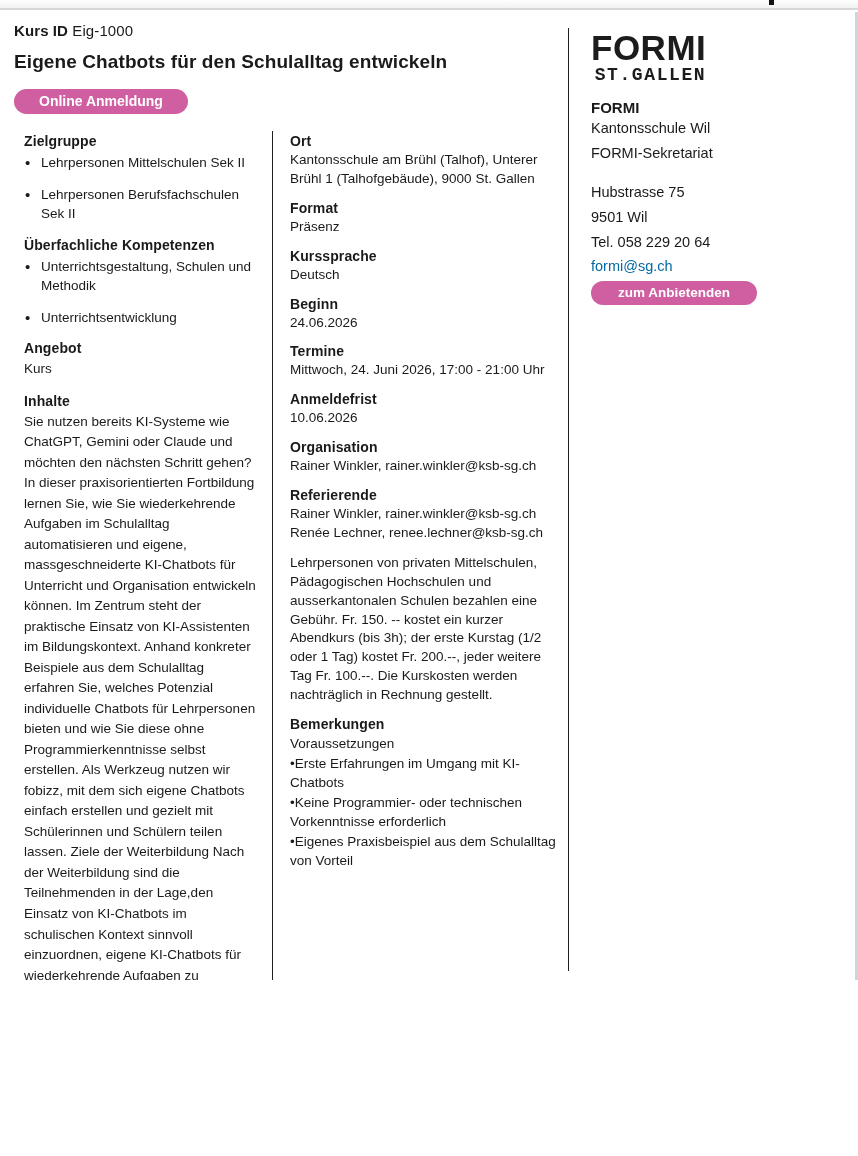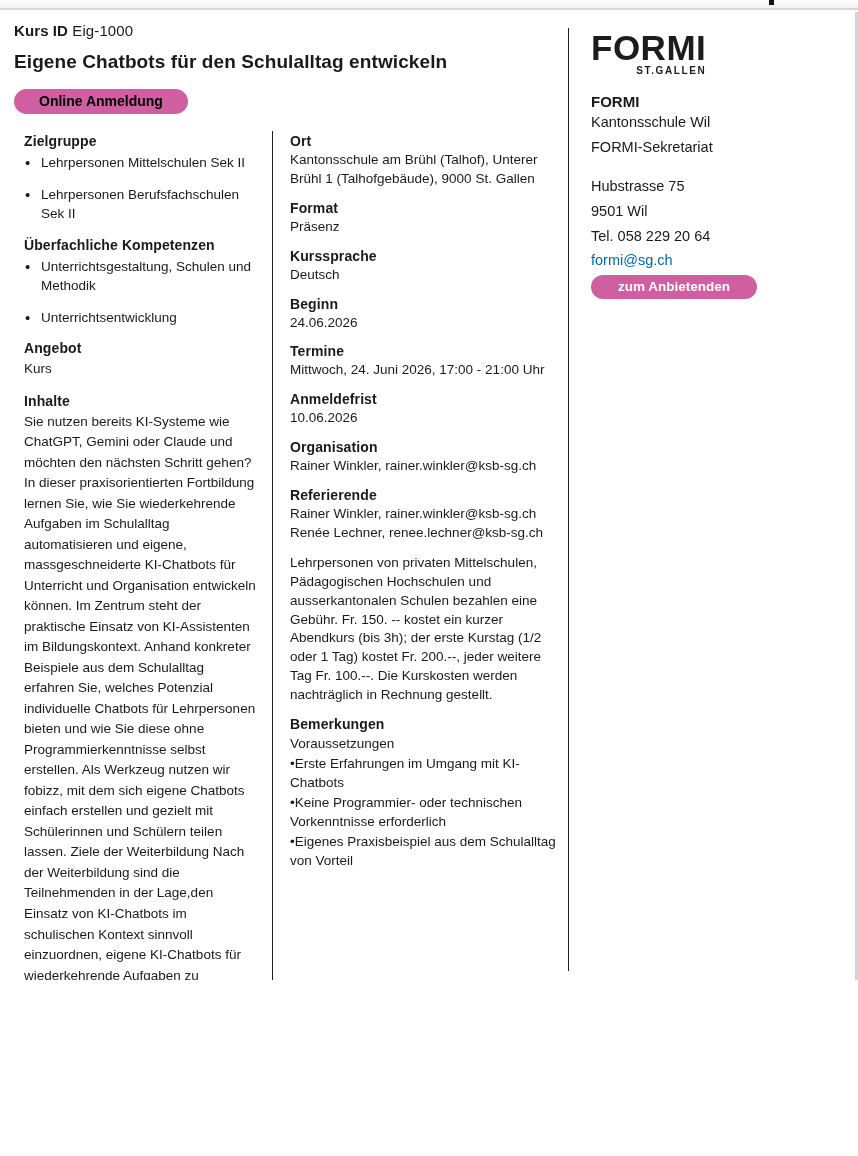--- a/index.html
+++ b/index.html
@@ -28,21 +28,21 @@
     background:#bcc6cd; opacity:.75;
   }
 
   
   .main { position:absolute; top:22px; left:14px; width:554px; }
   .kurs-line { font-size:15px; letter-spacing:.1px; }
   .kurs-line .lbl { font-weight:700; }
   .page-title { font-size:19px; font-weight:700; margin-top:12px; letter-spacing:.1px; }
   .pill-btn {
     display:inline-block; margin-top:16px;
-    background:#cf5fa0; color:#000000;
+    background:#cf5fa0; color:#ffffff;
     font-size:14px; font-weight:700;
     border:none; border-radius:999px;
     padding:4px 25px; line-height:17px;
     cursor:pointer; font-family:inherit;
   }
 
   
   .cols { display:flex; margin-top:17px; min-height:1015px; }
   .col1 { flex:0 0 258px; padding:2px 14px 0 10px; }
   .col2 { flex:1; border-left:1.5px solid #202020; padding:2px 6px 0 17px; }
@@ -70,22 +70,22 @@
     position:absolute; top:28px; left:568px; right:4px; bottom:9px;
     border-left:1.5px solid #202020;
     padding:2px 0 0 22px;
   }
   .logo { display:inline-block; color:#1c1c1c; line-height:1; }
   .logo-main {
     font-size:35px; font-weight:800; letter-spacing:.5px;
     font-family:"Liberation Sans", sans-serif;
   }
   .logo-sub {
-    font-size:10px; font-weight:800; letter-spacing:1.6px;
-    text-align:right; margin-top:1px;
+    font-size:18px; font-weight:800; letter-spacing:1.6px;
+    text-align:right; margin-top:1px;font-family:Liberation Mono, monospace;
   }
   .provider-h { font-size:15px; font-weight:700; margin-top:15px; }
   .side-line { font-size:14.5px; line-height:25px; }
   .side-block { margin-top:14px; }
   .email-link { color:#0369a1; font-size:14.5px; line-height:22px; text-decoration:none; display:inline-block; cursor:pointer; }
   .side-btn {
     display:inline-block; margin-top:4px;
     background:#cf5fa0; color:#fff;
     font-size:13.5px; font-weight:700;
     border:none; border-radius:999px;

